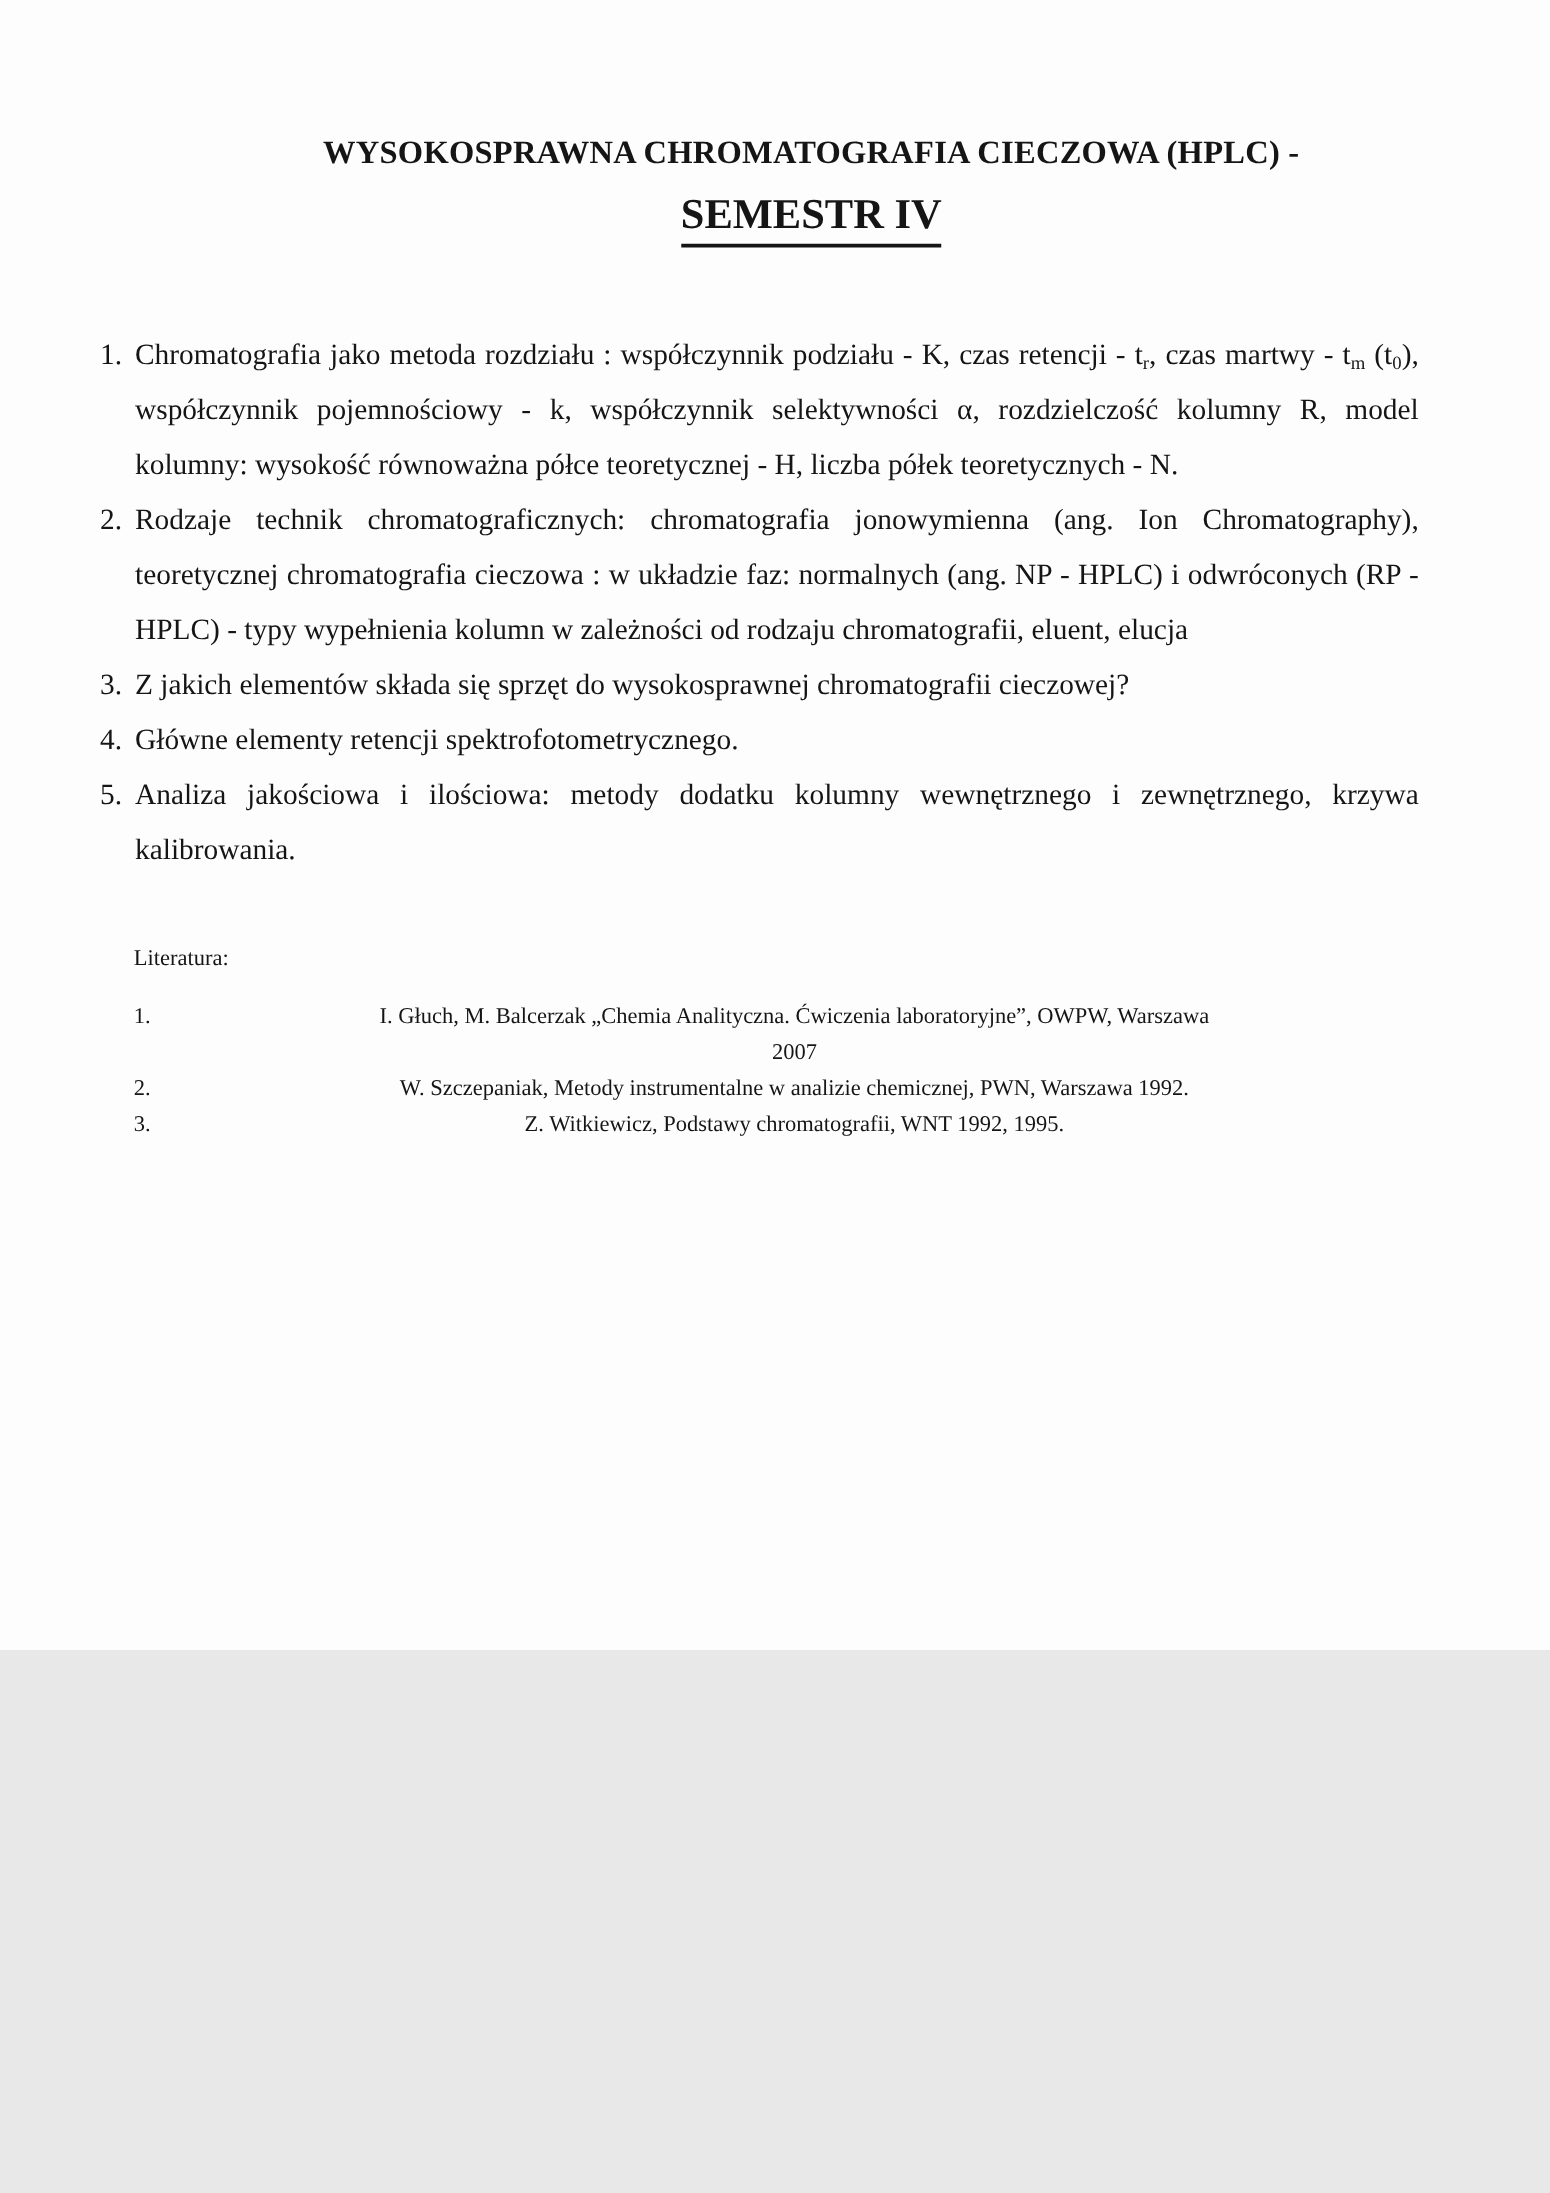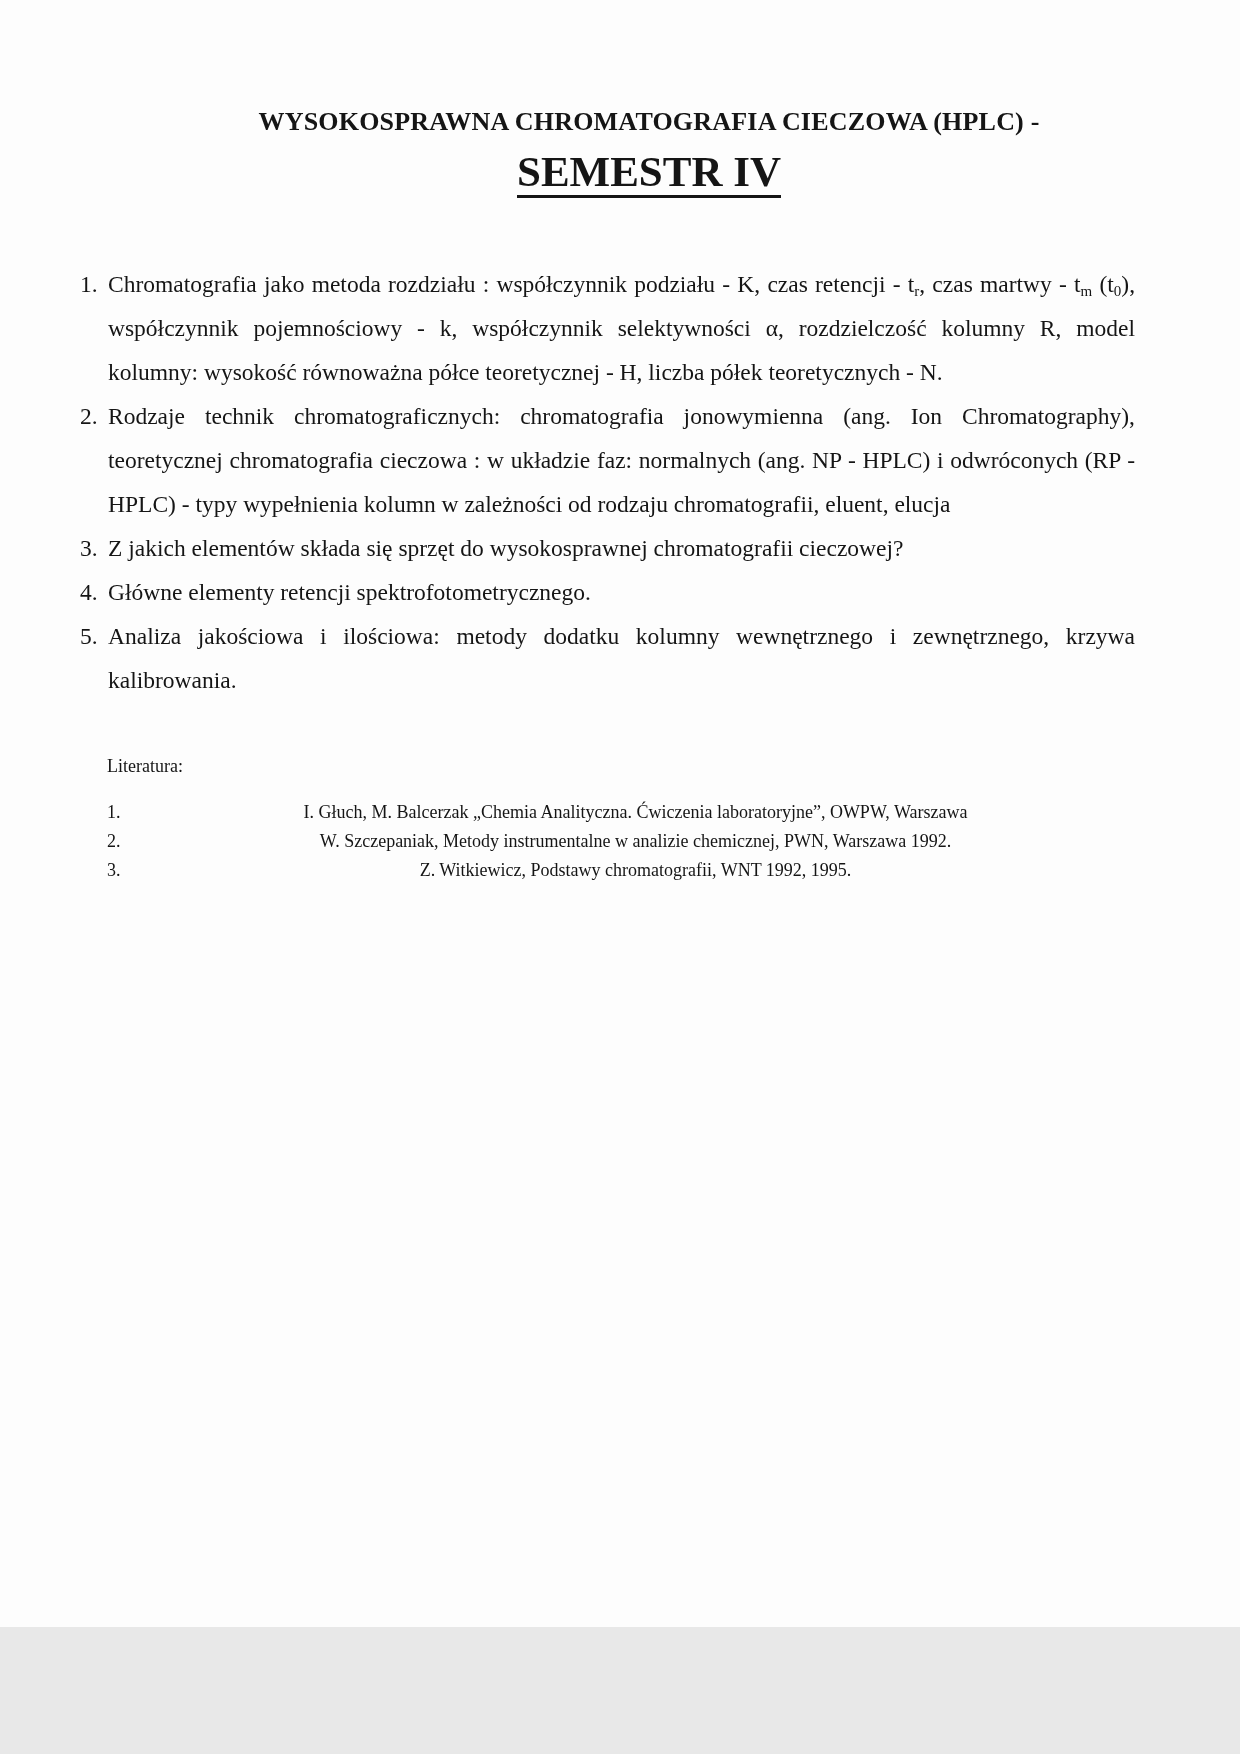--- a/index.html
+++ b/index.html
@@ -1,19 +1,19 @@
 <!DOCTYPE html>
 <html lang="pl"><head>
 <meta charset="utf-8">
 <style>
   html, body { margin: 0; padding: 0; background: #e8e8e8; }
   .page {
     position: relative;
     width: 1240px;
-    height: 1627px;
+    height: 1320px;
     margin: 0 auto;
     background: #fdfdfd;
     color: #151515;
     font-family: "Liberation Serif", "DejaVu Serif", serif;
     overflow: hidden;
   }
 
   
   .title-block {
     padding-top: 100px;
@@ -21,21 +21,21 @@
     text-align: center;
   }
   .title-line {
     font-size: 26px;
     font-weight: bold;
     line-height: 43px;
     letter-spacing: 0.2px;
   }
   .semester-line {
     margin-top: 7px;
-    font-size: 43px;
+    font-size: 34px;
     font-weight: bold;
     line-height: 44px;
   }
   .semester-line .underlined {
     display: inline-block;
     border-bottom: 3px solid #151515;
     padding-bottom: 1px;
   }
 
   
@@ -108,20 +108,21 @@
 
   </div>
 
   <div class="literature">
     <div class="lit-heading">Literatura:</div>
 
     <div class="lit-row">
       <span class="lit-num">1.</span>
       <div class="lit-text">
         <div>I. Głuch, M. Balcerzak „Chemia Analityczna. Ćwiczenia laboratoryjne”, OWPW, Warszawa</div>
+        <div>2007</div>
       </div>
     </div>
 
     <div class="lit-row">
       <span class="lit-num">2.</span>
       <div class="lit-text">W. Szczepaniak, Metody instrumentalne w analizie chemicznej, PWN, Warszawa 1992.</div>
     </div>
 
     <div class="lit-row">
       <span class="lit-num">3.</span>

